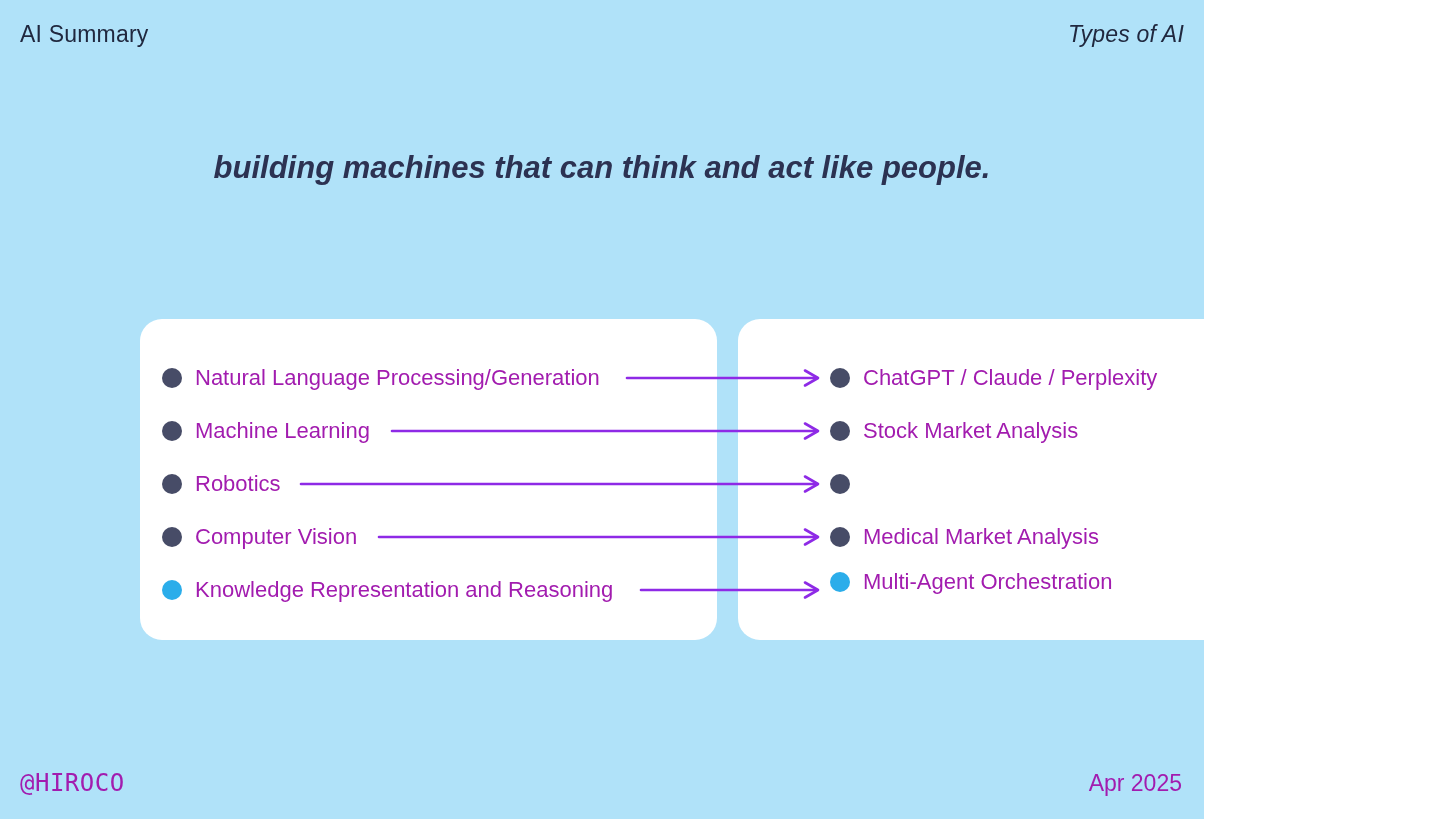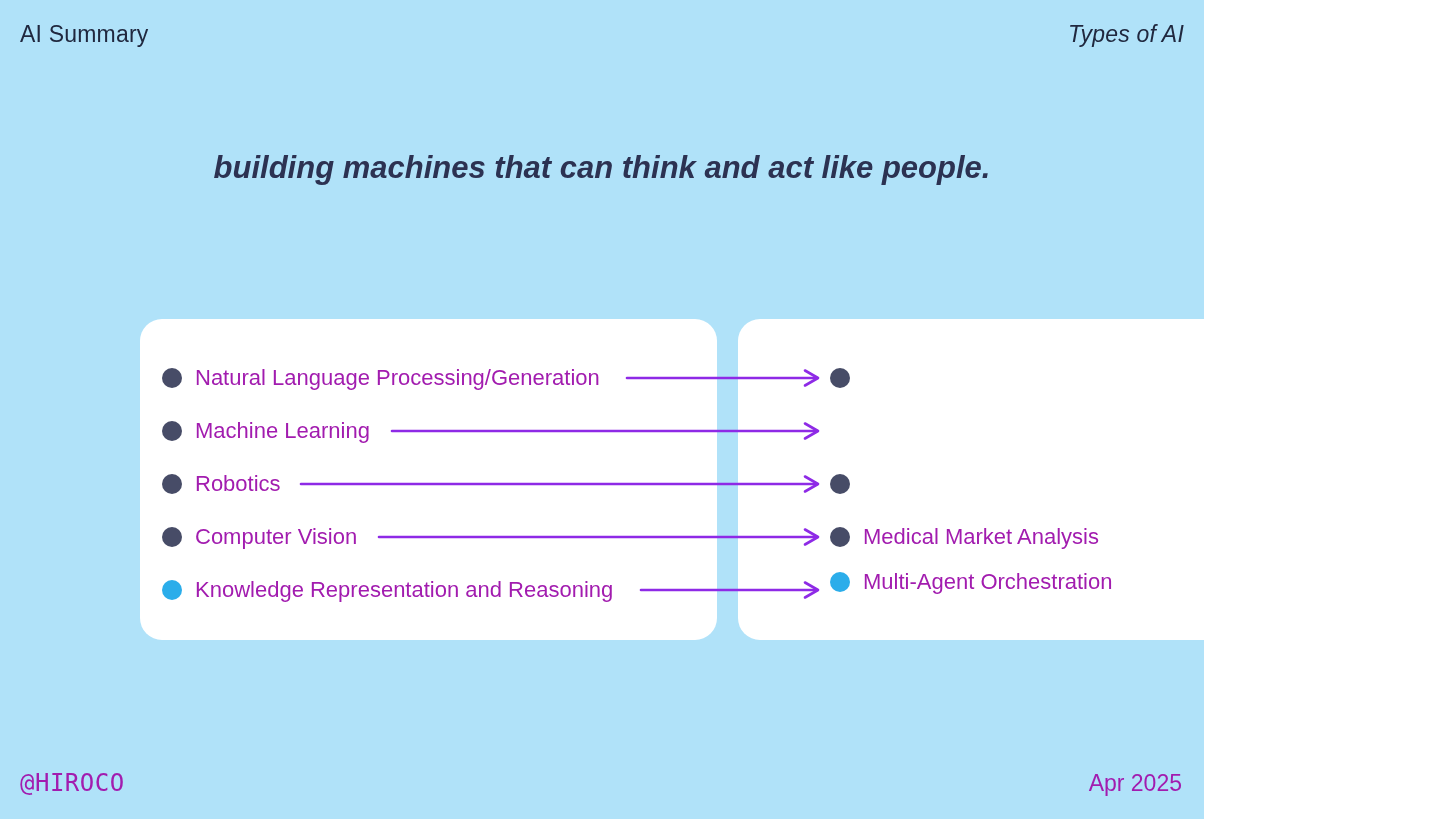--- a/index.html
+++ b/index.html
@@ -120,20 +120,25 @@
         <span class="row-label">Computer Vision</span>
       </div>
       <div class="row" style="top: 256px;">
         <span class="dot" style="background: rgb(43, 173, 234);"></span>
         <span class="row-label">Knowledge Representation and Reasoning</span>
       </div>
     </div>
   <div class="card" id="card-apps">
       <div class="row" style="top: 44px;">
         <span class="dot" style="background: rgb(71, 76, 103);"></span>
+        <span class="row-label">ChatGPT / Claude / Perplexity</span>
+      </div>
+      <div class="row" style="top: 97px;">
+        <span class="dot" style="background: rgb(71, 76, 103);"></span>
+        <span class="row-label">Stock Market Analysis</span>
       </div>
       <div class="row" style="top: 150px;">
         <span class="dot" style="background: rgb(71, 76, 103);"></span>
       </div>
       <div class="row" style="top: 203px;">
         <span class="dot" style="background: rgb(71, 76, 103);"></span>
         <span class="row-label">Medical Market Analysis</span>
       </div>
       <div class="row" style="top: 248px; text-align: right;">
         <span class="dot" style="background: rgb(43, 173, 234);"></span>

